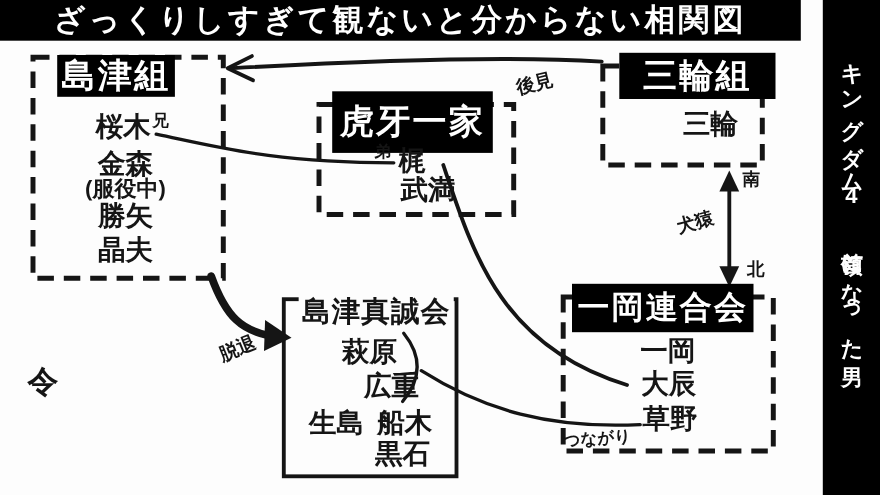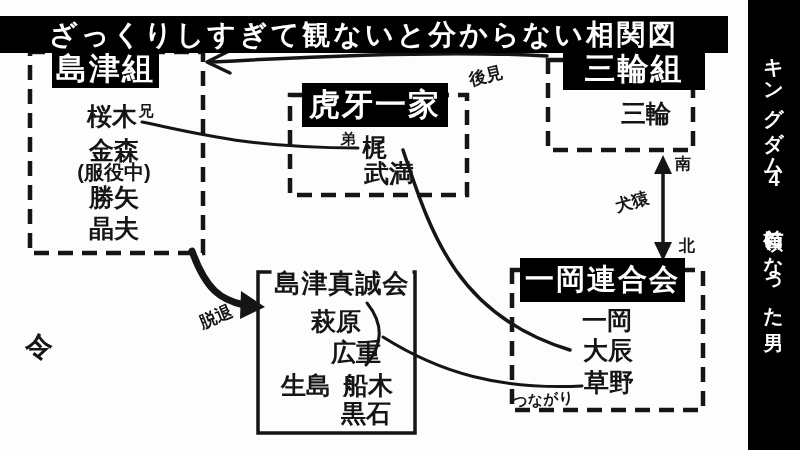--- a/index.html
+++ b/index.html
@@ -3,23 +3,23 @@
 <meta charset="utf-8">
 <style>
   html,body{margin:0;padding:0;background:#888;}
   .stage{
     position:relative;width:800px;height:450px;overflow:hidden;
     background:var(--paper,#fdfdfd);
     font-family:"Liberation Sans","DejaVu Sans",sans-serif;
     color:var(--ink,#151515);
   }
   .title-bar{
-    position:absolute;left:0;top:16px;width:728px;height:37px;
+    position:absolute;left:0;top:0;width:728px;height:37px;
     background:var(--bar_bg,#000);color:#fff;
-    display:flex;align-items:center;justify-content:center;
+    display:flex;align-items:flex-end;justify-content:center;
   }
   .title-bar .t{
     width:770px;text-align:center;font-size:28px;font-weight:800;letter-spacing:3px;white-space:nowrap;
   }
   .side-bar{
     position:absolute;left:748px;top:0;width:52px;height:450px;
     background:var(--bar_bg,#000);color:#fff;
     display:flex;justify-content:center;box-sizing:border-box;padding-top:44px;
   }
   .side-bar .v{
@@ -88,21 +88,21 @@
     <div class="v">キングダム4　首領になった男</div>
   </div>
 
   <div class="header" style="left:52px;top:50px;width:107px;height:38px;font-size:31px;">島津組</div>
   <div class="member" style="left:112px;top:116px;">桜木</div>
   <div class="member" style="left:114px;top:150px;">金森</div>
   <div class="member small" style="left:114px;top:172px;">(服役中)</div>
   <div class="member" style="left:114px;top:197px;">勝矢</div>
   <div class="member" style="left:114px;top:228px;">晶夫</div>
 
-  <div class="header" style="left:302px;top:83px;width:146px;height:44px;font-size:31px;">虎牙一家</div>
+  <div class="header" style="left:302px;top:83px;width:146px;height:56px;font-size:31px;">虎牙一家</div>
   <div class="member" style="left:375px;top:147px;">梶</div>
   <div class="member" style="left:389px;top:173px;">武満</div>
 
   <div class="header" style="left:563px;top:48px;width:142px;height:42px;font-size:31px;">三輪組</div>
   <div class="member" style="left:630px;top:113px;margin-left:16px;">三輪</div>
 
   <div class="header" style="left:520px;top:258px;width:165px;height:44px;font-size:29px;">一岡連合会</div>
   <div class="member" style="left:607px;top:320px;">一岡</div>
   <div class="member" style="left:608px;top:350px;">大辰</div>
   <div class="member" style="left:609px;top:382px;">草野</div>

